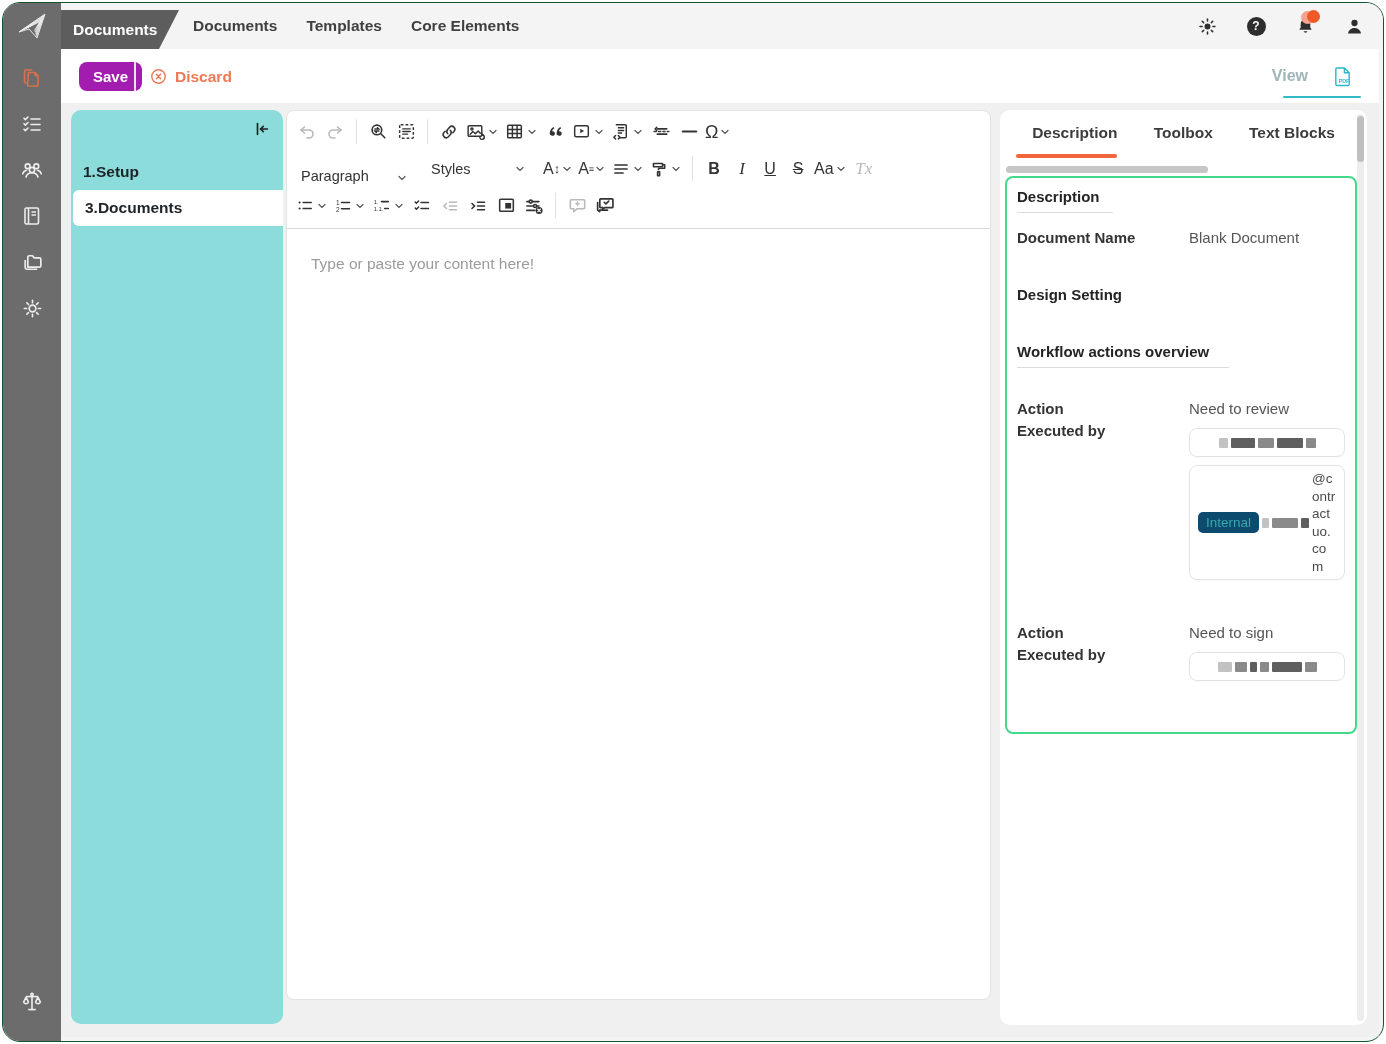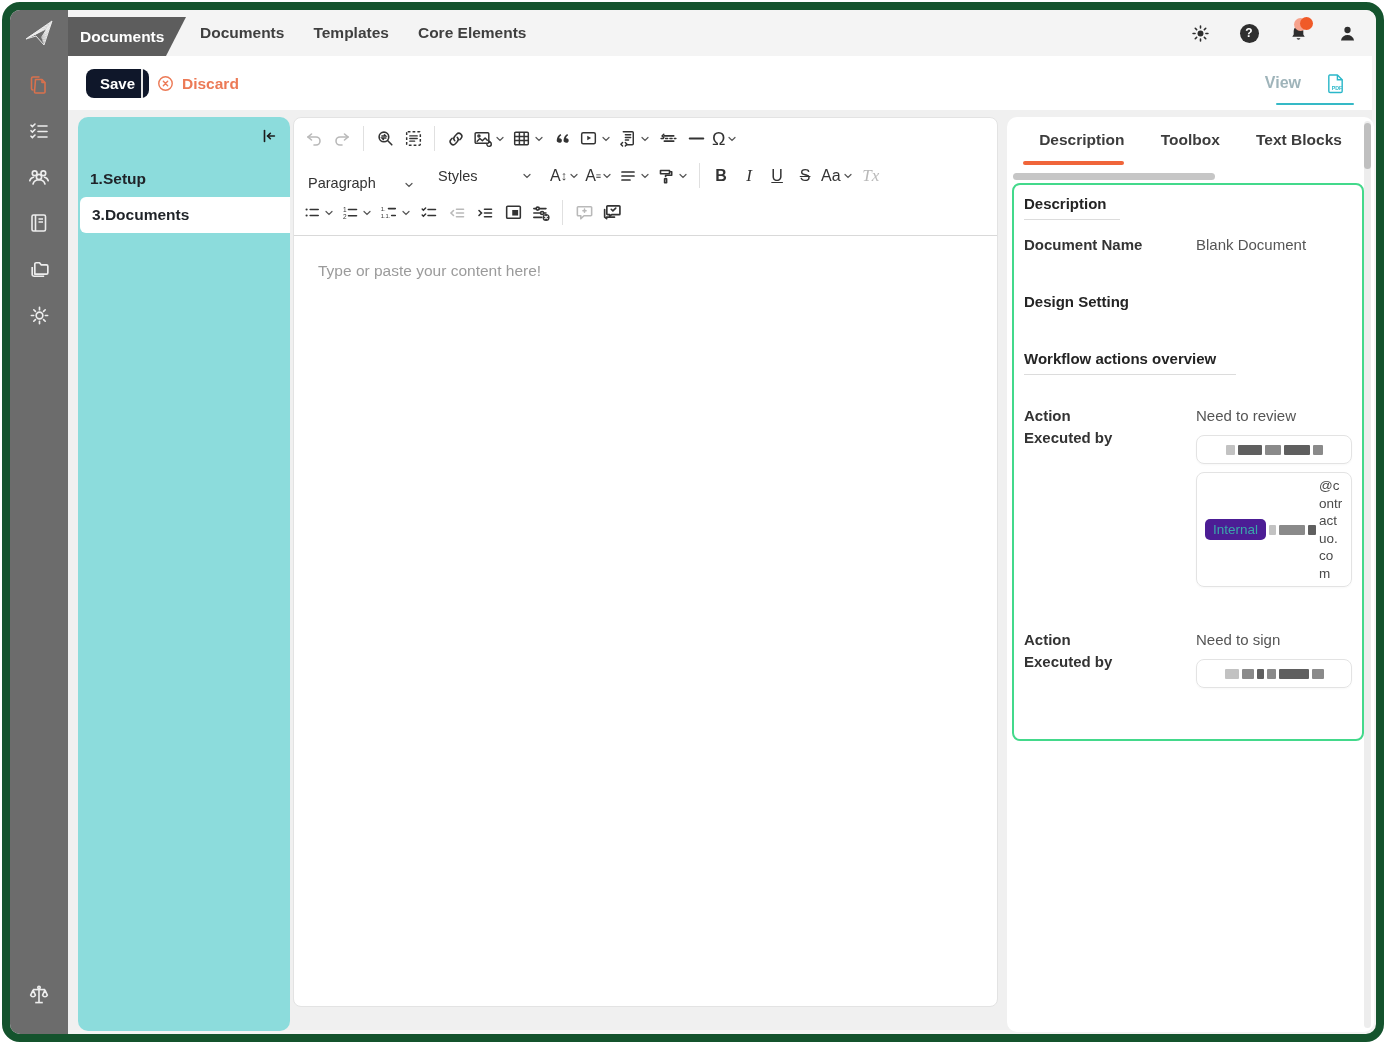--- a/index.html
+++ b/index.html
@@ -1,18 +1,18 @@
 <!DOCTYPE html>
 <html><head>
 <meta charset="utf-8">
 <style>
   * { box-sizing: border-box; margin: 0; padding: 0; }
   html,body { width:1386px; height:1044px; background:#ffffff; font-family:"Liberation Sans", sans-serif; }
   .window { position:absolute; left:2px; top:2px; width:1382px; height:1040px;
-            border:8px solid #14532d; border-radius:18px; overflow:hidden; background:#f4f4f4; }
+            border:1px solid #14532d; border-radius:18px; overflow:hidden; background:#f4f4f4; }
 
   
   .rail { position:absolute; left:0; top:0; bottom:0; width:58px; background:#6c6c6c;
           display:flex; flex-direction:column; align-items:center; }
   .logo { width:58px; height:46px; display:flex; align-items:center; justify-content:center; }
   .rail-icons { display:flex; flex-direction:column; gap:20px; margin-top:16px; align-items:center; }
   .rail-btn { width:26px; height:26px; display:flex; align-items:center; justify-content:center; color:#ededed; }
   .rail-btn.active { color:#d9714d; }
   .rail-bottom { margin-top:auto; margin-bottom:26px; }
   .rail svg { display:block; }
@@ -27,21 +27,21 @@
   .nav div { cursor:default; }
   .top-icons { position:absolute; right:18px; top:0; height:46px; display:flex; gap:27px; align-items:center; }
   .tico { width:22px; height:22px; position:relative; display:flex; align-items:center; justify-content:center; color:#2e2e2e; }
   .help-circle { width:19px; height:19px; border-radius:50%; background:#2e2e2e; color:#fff;
                  font-size:12px; font-weight:700; display:flex; align-items:center; justify-content:center; }
   .badge-blob1 { position:absolute; right:2px; top:-4px; width:13px; height:13px; border-radius:50%; background:#f6a28c; }
   .badge-blob2 { position:absolute; right:-4px; top:-5px; width:13px; height:13px; border-radius:50%; background:#f05a28; }
 
   
   .actionbar { position:absolute; left:58px; right:4px; top:46px; height:54px; background:#ffffff; }
-  .save-btn { position:absolute; left:18px; top:13px; height:29px; padding:0 14px; background:#0f172a; color:#fff;
+  .save-btn { position:absolute; left:18px; top:13px; height:29px; padding:0 14px; background:#a21caf; color:#fff;
               border:none; border-radius:8px; font-size:15px; font-weight:700; font-family:inherit; }
   .ab-sep { position:absolute; left:73px; top:13px; width:2px; height:29px; background:#e6e6e6; }
   .discard { position:absolute; left:88px; top:13px; height:29px; display:flex; gap:7px; align-items:center;
              color:#ec7a56; font-size:15.5px; font-weight:600; }
   .view-btn { position:absolute; right:26px; top:12px; height:30px; display:flex; gap:24px; align-items:center;
               color:#9fb4ba; font-size:16px; font-weight:600; }
   .view-underline { position:absolute; right:18px; bottom:5px; width:78px; height:2.5px; background:#35b9c6; border-radius:2px; }
 
   
   .workspace { position:absolute; left:58px; right:4px; top:100px; bottom:4px; background:#f0f0f0; }
@@ -99,21 +99,21 @@
             display:flex; align-items:center; justify-content:space-between; color:#a8a8a8; font-size:15px; }
   .select .chev { color:#444; }
   .action-block { display:grid; grid-template-columns:172px 1fr; margin-top:30px; }
   .ab-labels div { font-size:15px; font-weight:700; color:#333; line-height:22px; }
   .ab-values { display:flex; flex-direction:column; gap:8px; }
   .action-name { font-size:15px; color:#555; line-height:22px; }
   .pill { border:1px solid #e3e3e3; border-radius:8px; min-height:29px; padding:4px 8px;
           display:flex; flex-wrap:wrap; align-items:center; justify-content:center; gap:3px;
           font-size:13.5px; color:#4a4a4a; box-shadow:0 1px 2px rgba(0,0,0,0.03); }
   .pill.left { justify-content:flex-start; }
-  .int-badge { background:#4c1d95; color:#3aa7ab; border-radius:5px; padding:3px 8px; font-size:13.5px; flex:none; }
+  .int-badge { background:#0c4a6e; color:#3aa7ab; border-radius:5px; padding:3px 8px; font-size:13.5px; flex:none; }
   .email { word-break:break-all; line-height:1.3; flex:1; min-width:0; }
   .rgroup { display:inline-flex; gap:3px; align-items:center; filter:blur(0.7px); }
   .rd { display:inline-block; height:10px; border-radius:1px; background:#8a8a8a; }
   .rd.l { background:#c2c2c2; } .rd.d { background:#5f5f5f; }
 </style>
 </head>
 <body>
 
 <div class="window">
 

